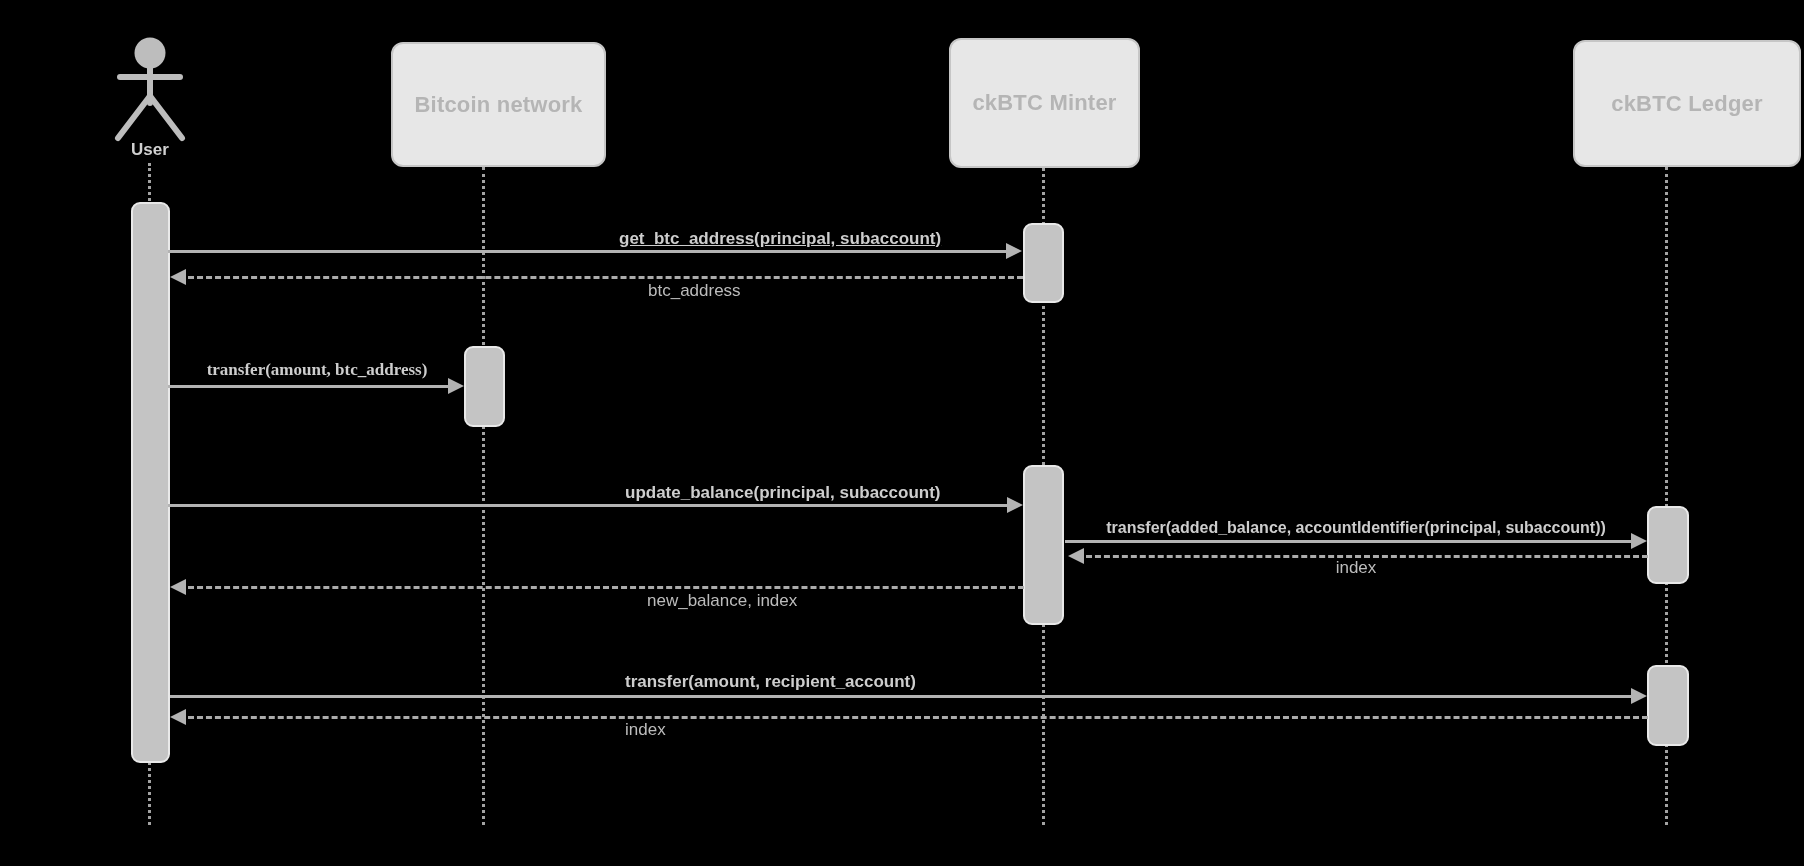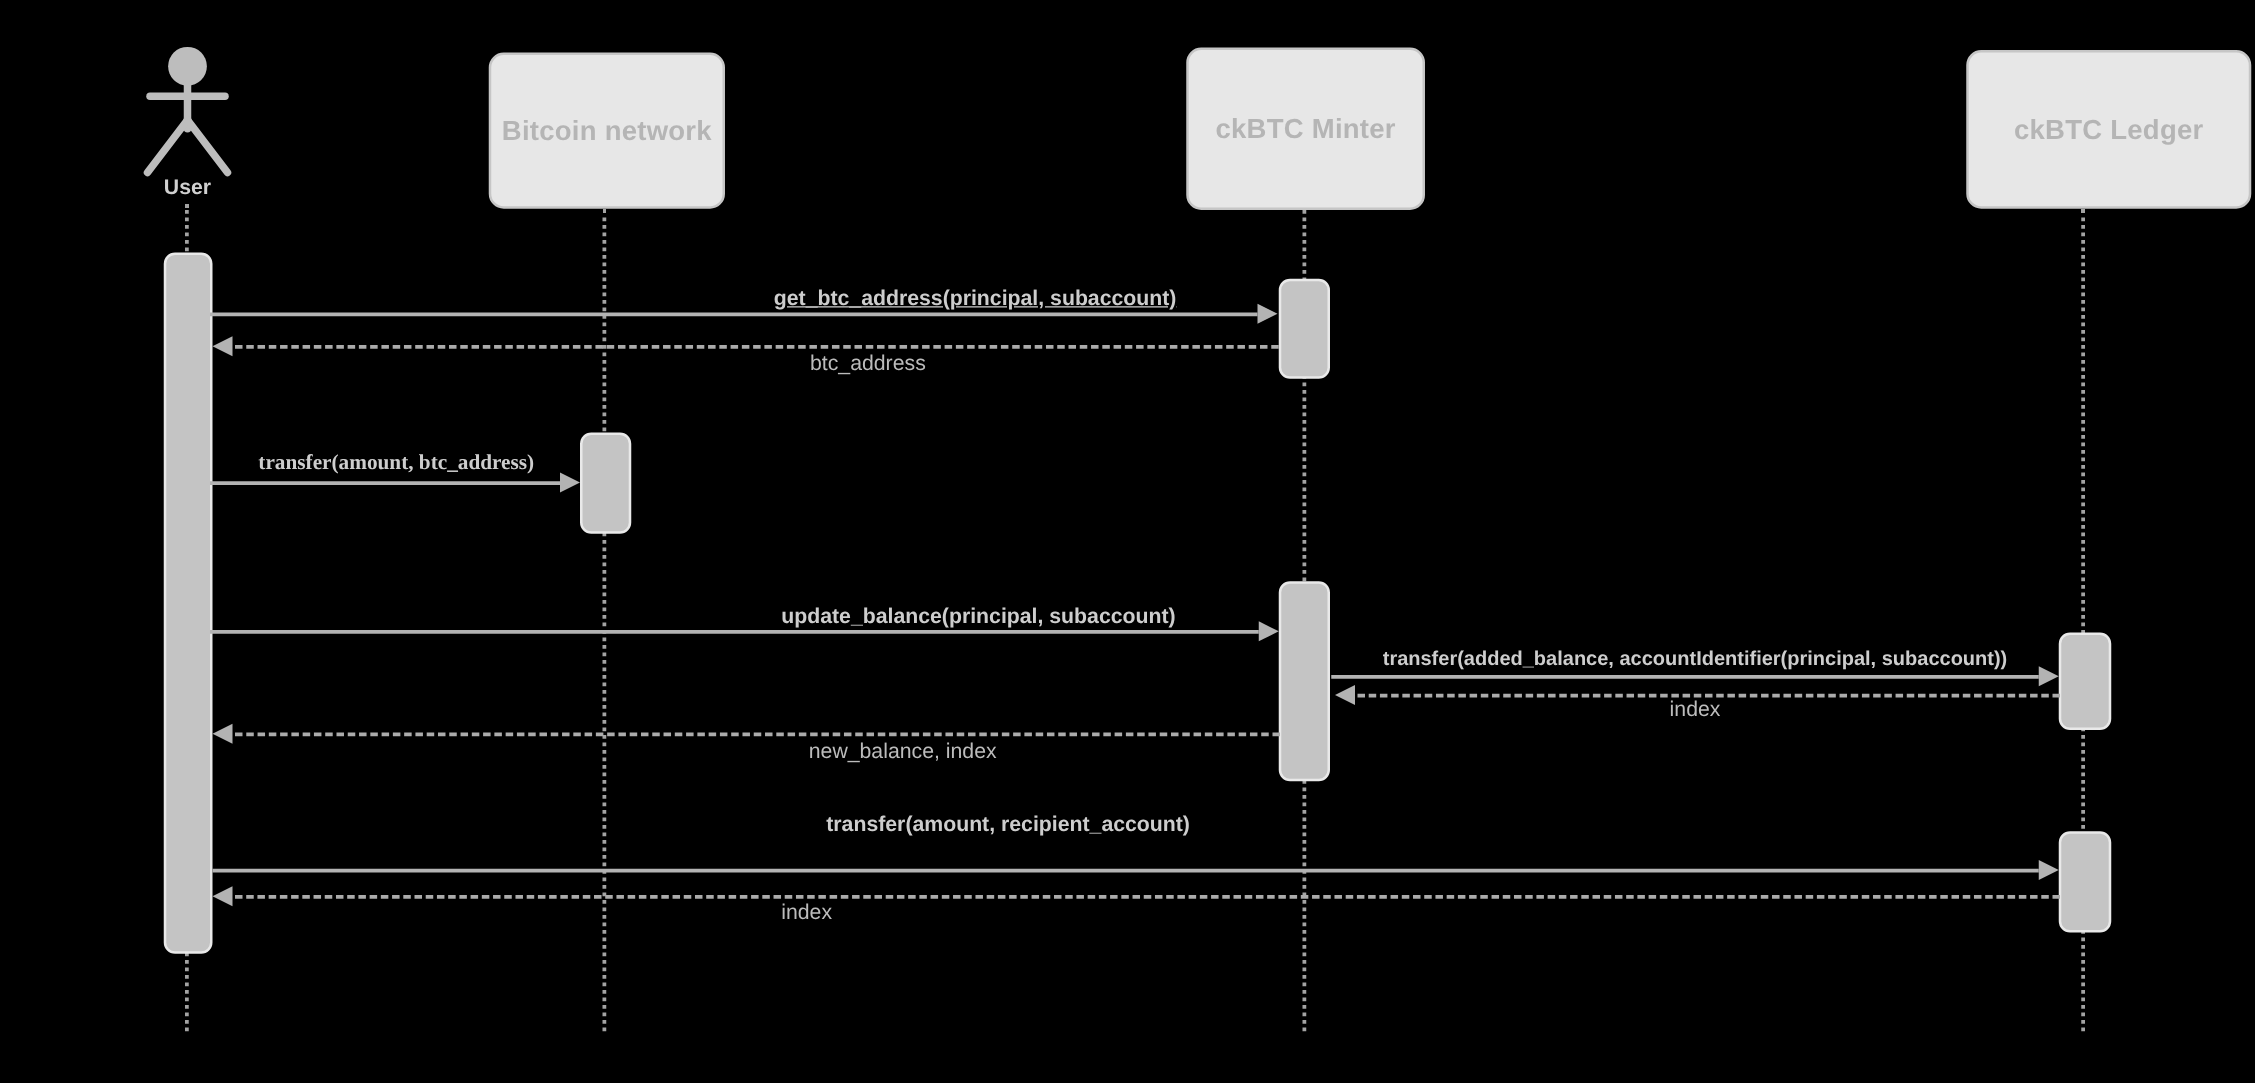--- a/index.html
+++ b/index.html
@@ -55,21 +55,21 @@
     <g stroke="#bdbdbd" stroke-width="6" stroke-linecap="round" fill="none">
       <circle cx="38" cy="23" r="15.5" fill="#bdbdbd" stroke="none"></circle>
       <line x1="38" y1="38" x2="38" y2="73"></line>
       <line x1="8" y1="47" x2="68" y2="47"></line>
       <line x1="38" y1="66" x2="6" y2="108"></line>
       <line x1="38" y1="66" x2="70" y2="108"></line>
     </g>
   </svg>
   <div class="actor-label" style="left:150px;top:140px;">User</div>
 
-  <div class="pbox" style="left:391px;top:42px;width:189px;height:125px;">
+  <div class="pbox" style="left:391px;top:42px;width:215px;height:125px;">
     <span class="plabel">Bitcoin network</span>
   </div>
   <div class="pbox" style="left:949px;top:38px;width:191px;height:130px;">
     <span class="plabel">ckBTC Minter</span>
   </div>
   <div class="pbox" style="left:1573px;top:40px;width:228px;height:127px;">
     <span class="plabel">ckBTC Ledger</span>
   </div>
 
   <div class="activation" style="left:131px;top:202px;width:39px;height:561px;"></div>
@@ -102,19 +102,19 @@
   <div class="msg-line return" style="left:1086px;top:555px;width:562px;"></div>
   <div class="head left" style="left:1068px;top:548px;"></div>
   <div class="msg-label return centered" style="left:1356px;top:558px;">index</div>
 
   <div class="msg-line return" style="left:188px;top:586px;width:836px;"></div>
   <div class="head left" style="left:170px;top:579px;"></div>
   <div class="msg-label return" style="left:647px;top:591px;">new_balance, index</div>
 
   <div class="msg-line call" style="left:170px;top:695px;width:1461px;"></div>
   <div class="head right" style="left:1631px;top:688px;"></div>
-  <div class="msg-label call" style="left:625px;top:650px;margin-left:36px;">transfer(amount, recipient_account)</div>
+  <div class="msg-label call" style="left:625px;top:672px;">transfer(amount, recipient_account)</div>
 
   <div class="msg-line return" style="left:188px;top:716px;width:1460px;"></div>
   <div class="head left" style="left:170px;top:709px;"></div>
   <div class="msg-label return" style="left:625px;top:720px;">index</div>
 
 </div>
 
 </body></html>

